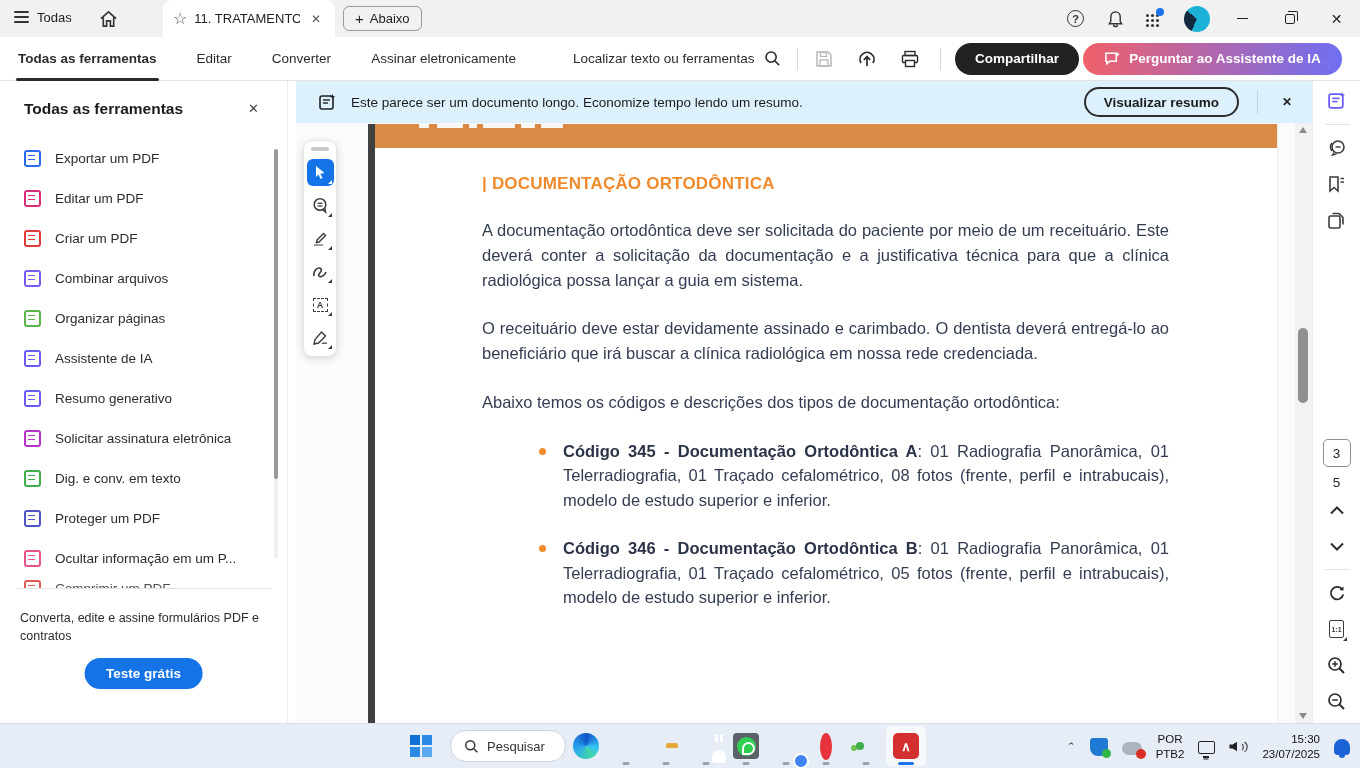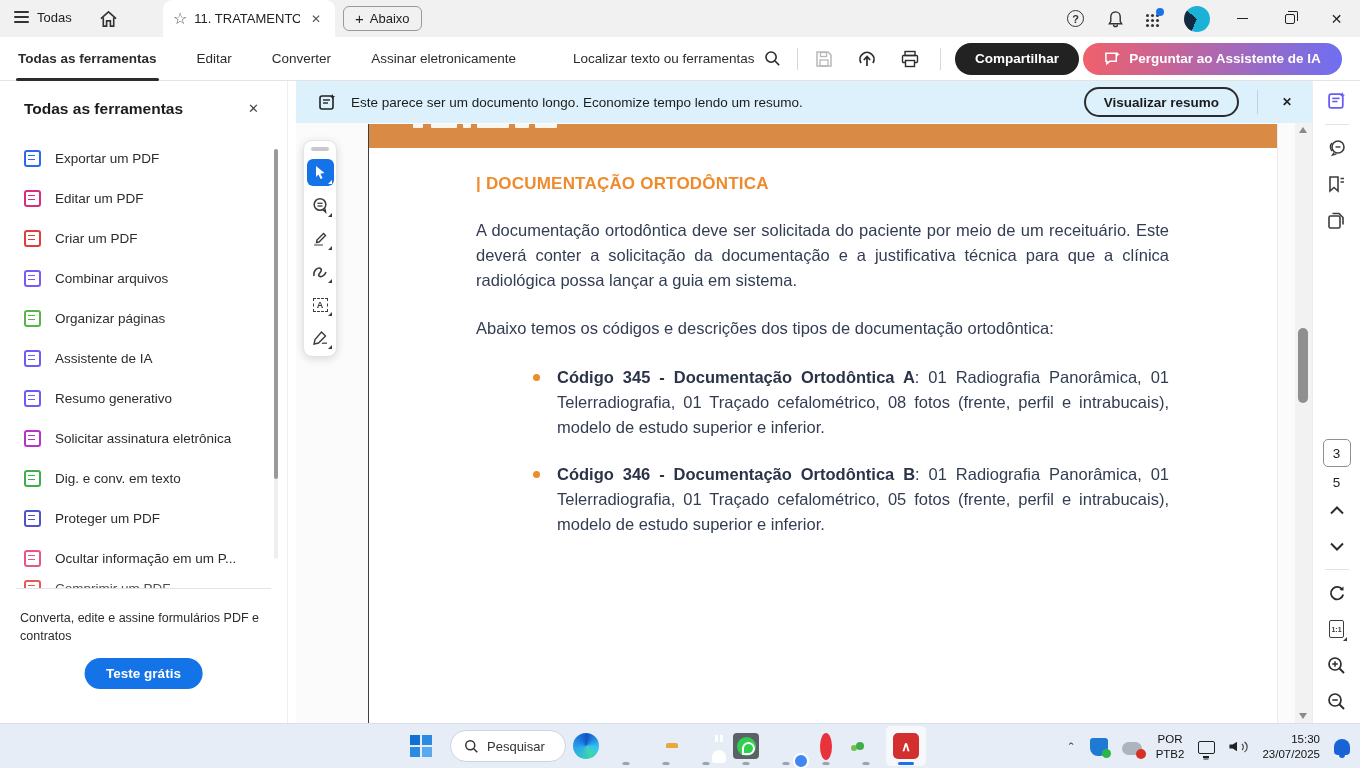--- a/index.html
+++ b/index.html
@@ -57,21 +57,21 @@
   .sb-footer{position:absolute;left:20px;right:20px;bottom:78px;text-align:left;font-size:12.5px;color:#2c2c2c;line-height:1.45}
   .trial-btn{position:absolute;left:50%;transform:translateX(-50%);bottom:34px;height:31px;padding:0 22px;background:#1473e6;color:#fff;font-weight:bold;font-size:13.5px;border-radius:16px;display:flex;align-items:center;cursor:pointer;white-space:nowrap}
   
   .notif{position:absolute;left:296px;top:81px;width:1016px;height:42px;background:#ddf1fd;display:flex;align-items:center;padding:0 14px 0 22px;gap:14px}
   .notif-msg{font-size:13.5px;color:#1c1c1c;flex:1}
   .notif-btn{height:30px;padding:0 18px;border:2px solid #2c2c2c;border-radius:16px;background:transparent;display:flex;align-items:center;font-size:13.5px;font-weight:bold;color:#1c1c1c;cursor:pointer;white-space:nowrap}
   .notif-div{width:1px;height:24px;background:#b9d4e4;margin:0 4px}
   .notif-close{font-size:12px;font-weight:bold;color:#222;cursor:pointer;padding:2px 6px}
   
   .viewport{position:absolute;left:296px;top:123px;width:1016px;bottom:45px;background:#fbfbfb;overflow:hidden}
-  .page{position:absolute;left:72px;top:1px;width:910px;height:640px;background:#fff;border-left:1px solid #404040;border-right:1px solid #ececec}
+  .page{position:absolute;left:72px;top:1px;width:910px;height:640px;background:#fff;border-left:7px solid #404040;border-right:1px solid #ececec}
   .band{position:absolute;left:0;top:0;width:100%;height:24px;background:#d98a45;overflow:hidden}
   .band i{position:absolute;top:-2px;height:6px;background:rgba(255,255,255,.92);border-radius:1px}
   .content{position:absolute;left:107px;right:108px;top:50px}
   .doc-title{color:#ef8b2d;font-weight:bold;font-size:17px;letter-spacing:.2px;margin-bottom:24px}
   .doc p{font-size:16.5px;line-height:1.5;color:#333d52;text-align:justify;margin-bottom:24px}
   .bullets{margin-top:6px}
   .bullet{display:flex;margin-bottom:23px}
   .bullet .dot{flex:0 0 auto;width:7px;height:7px;border-radius:50%;background:#ef8b2d;margin:9px 17px 0 57px}
   .bullet p{flex:1;font-size:16.5px;line-height:1.5;color:#333d52;text-align:justify;margin:0}
   .bullet b{color:#2a3347}
@@ -312,20 +312,21 @@
       <i style="left:44px;width:10px"></i>
       <i style="left:62px;width:26px"></i>
       <i style="left:94px;width:8px"></i>
       <i style="left:108px;width:32px"></i>
       <i style="left:146px;width:14px"></i>
       <i style="left:166px;width:22px"></i>
     </div>
     <div class="content doc">
       <div class="doc-title">| DOCUMENTAÇÃO ORTODÔNTICA</div>
       <p>A documentação ortodôntica deve ser solicitada do paciente por meio de um receituário. Este deverá conter a solicitação da documentação e a justificativa técnica para que a clínica radiológica possa lançar a guia em sistema.</p>
+      <p>O receituário deve estar devidamente assinado e carimbado. O dentista deverá entregá-lo ao beneficiário que irá buscar a clínica radiológica em nossa rede credenciada.</p>
       <p>Abaixo temos os códigos e descrições dos tipos de documentação ortodôntica:</p>
       <div class="bullets">
         <div class="bullet">
           <span class="dot"></span>
           <p><b>Código 345 - Documentação Ortodôntica A</b><span>: 01 Radiografia Panorâmica, 01 Telerradiografia, 01 Traçado cefalométrico, 08 fotos (frente, perfil e intrabucais), modelo de estudo superior e inferior.</span></p>
         </div>
         <div class="bullet">
           <span class="dot"></span>
           <p><b>Código 346 - Documentação Ortodôntica B</b><span>: 01 Radiografia Panorâmica, 01 Telerradiografia, 01 Traçado cefalométrico, 05 fotos (frente, perfil e intrabucais), modelo de estudo superior e inferior.</span></p>
         </div>

